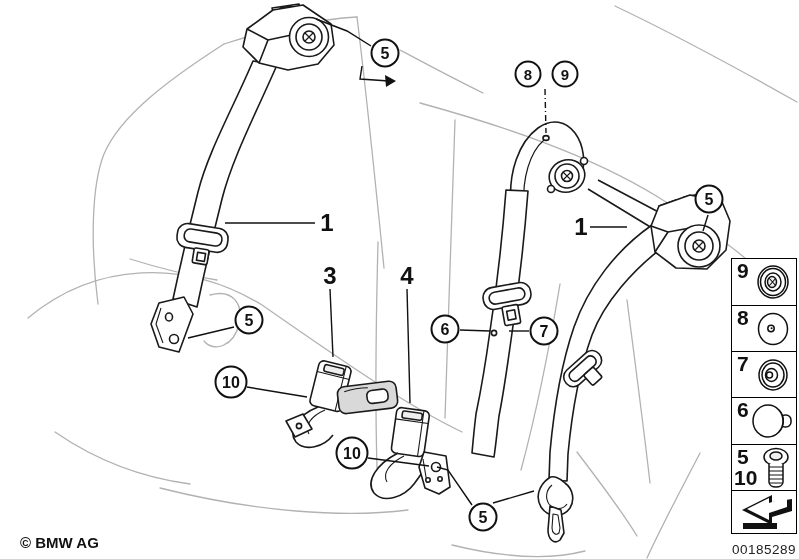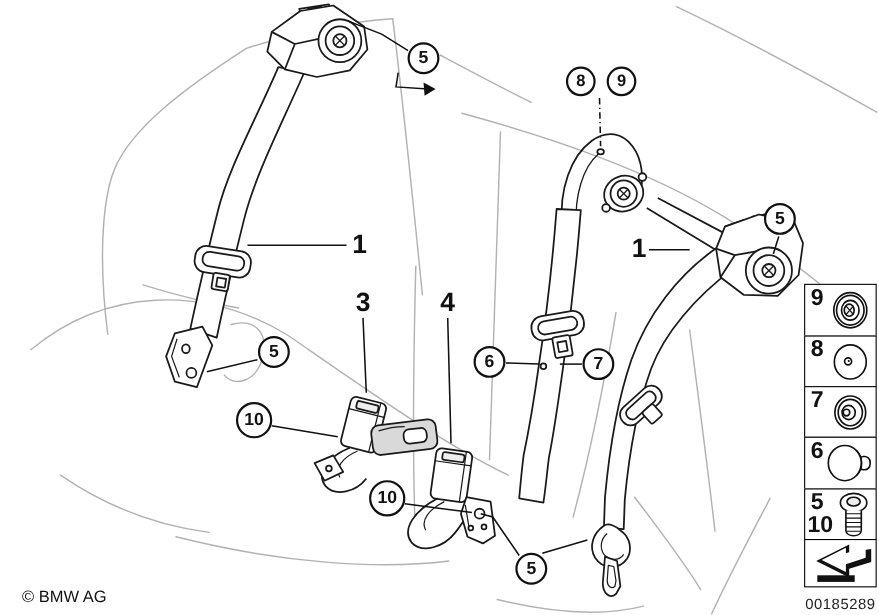--- a/index.html
+++ b/index.html
@@ -31,21 +31,21 @@
     position:absolute;left:5px;top:0px;font-weight:bold;font-size:21px;color:#111;
     line-height:24px;
   }
   .lnum2{position:absolute;left:2px;top:21px;font-weight:bold;font-size:21px;color:#111;line-height:24px;}
   .licon{position:absolute;right:2px;top:50%;transform:translateY(-50%);}
   #docnum{
     position:absolute;left:720px;top:542px;width:88px;text-align:center;
     font-size:13.5px;color:#222;letter-spacing:0.5px;
   }
   #copyright{
-    position:absolute;left:20px;top:534px;font-weight:normal;font-size:15px;color:#111;
+    position:absolute;left:20px;top:534px;font-weight:bold;font-size:15px;color:#111;
   }
 </style>
 </head>
 <body>
 
 <div id="stage">
 
   <svg id="drawing" width="799" height="559" viewBox="0 0 799 559">
 
     <g stroke="#b2b2b2" stroke-width="1.3" fill="none" stroke-linecap="round">

